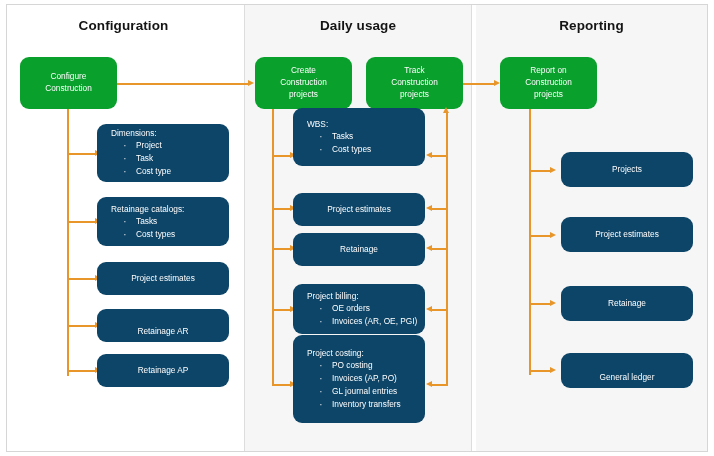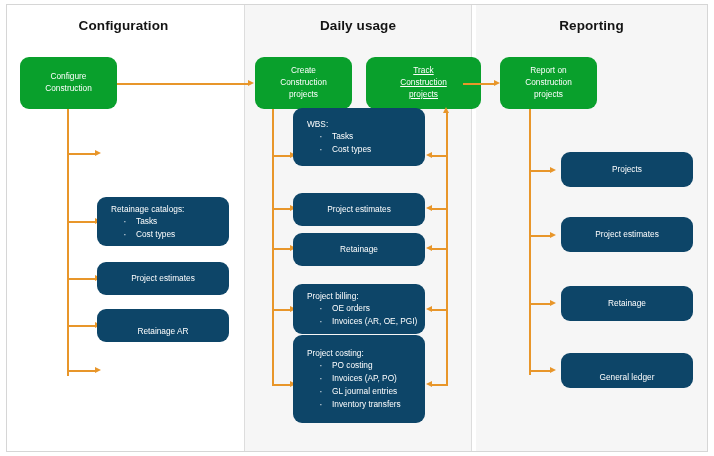--- a/index.html
+++ b/index.html
@@ -171,48 +171,61 @@
 
   <div class="conn h-line" style="left:67px; top:278px; width:29px;"></div>
   <div class="arrow arrow-r" style="left:95px; top:275px;"></div>
 
   <div class="conn h-line" style="left:67px; top:325px; width:29px;"></div>
   <div class="arrow arrow-r" style="left:95px; top:322px;"></div>
 
   <div class="conn h-line" style="left:67px; top:370px; width:29px;"></div>
   <div class="arrow arrow-r" style="left:95px; top:367px;"></div>
 
+  <div class="node navy listnode" style="left:97px; top:124px; width:132px; height:58px;">
+    <div class="inner">
+      <div class="lbl-head">Dimensions:</div>
+      <ul>
+        <li>Project</li>
+        <li>Task</li>
+        <li>Cost type</li>
+      </ul>
+    </div>
+  </div>
 
   <div class="node navy listnode" style="left:97px; top:197px; width:132px; height:49px;">
     <div class="inner">
       <div class="lbl-head">Retainage catalogs:</div>
       <ul>
         <li>Tasks</li>
         <li>Cost types</li>
       </ul>
     </div>
   </div>
 
   <div class="node navy" style="left:97px; top:262px; width:132px; height:33px;">
     <span>Project estimates</span>
   </div>
 
   <div class="node navy" style="left:97px; top:309px; width:132px; height:33px;align-items:flex-end;">
     <span>Retainage AR</span>
   </div>
 
+  <div class="node navy" style="left:97px; top:354px; width:132px; height:33px;">
+    <span>Retainage AP</span>
+  </div>
 
   <div class="conn h-line" style="left:117px; top:83px; width:132px;"></div>
   <div class="arrow arrow-r" style="left:248px; top:80px;"></div>
 
   <div class="node green" style="left:255px; top:57px; width:97px; height:52px;">
     <span>Create<br>Construction<br>projects</span>
   </div>
 
-  <div class="node green" style="left:366px; top:57px; width:115px; height:52px;text-decoration:underline;">
+  <div class="node green" style="left:366px; top:57px; width:97px; height:52px;">
     <span>Track<br>Construction<br>projects</span>
   </div>
 
   <div class="conn v-line" style="left:272px; top:109px; height:276px;"></div>
 
   <div class="conn h-line" style="left:272px; top:155px; width:20px;"></div>
   <div class="arrow arrow-r" style="left:290px; top:152px;"></div>
 
   <div class="conn h-line" style="left:272px; top:208px; width:20px;"></div>
   <div class="arrow arrow-r" style="left:290px; top:205px;"></div>

